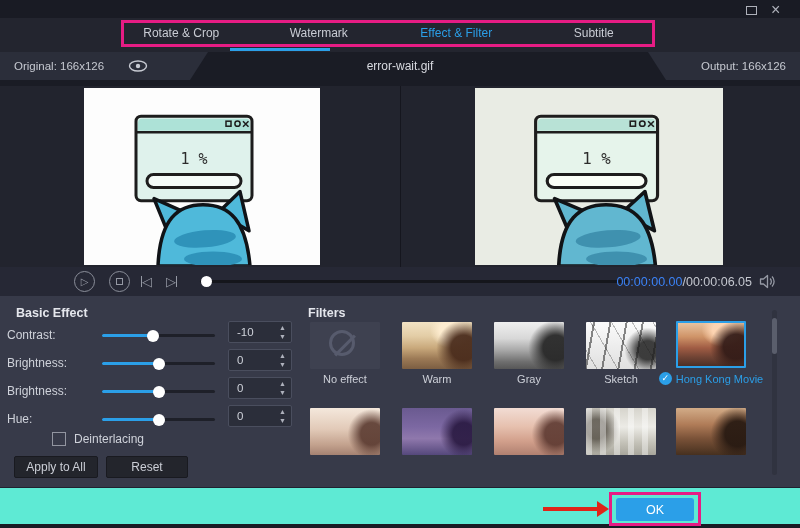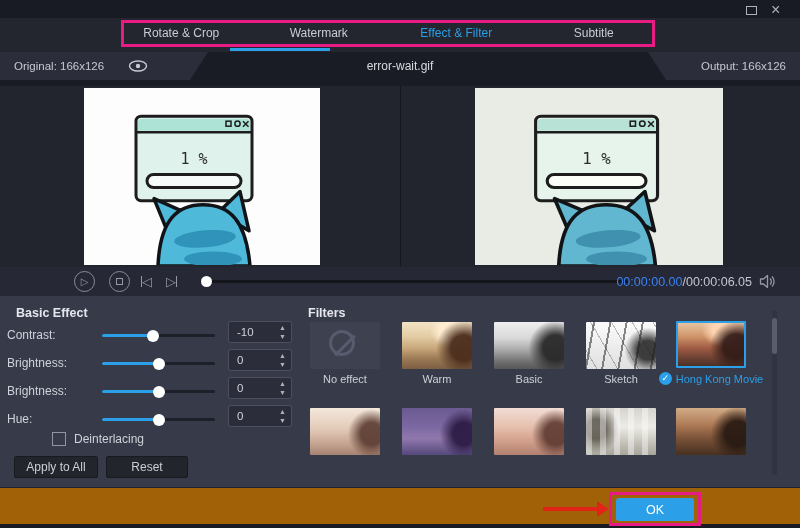--- a/index.html
+++ b/index.html
@@ -111,21 +111,21 @@
     repeating-linear-gradient(90deg, rgba(255,255,255,.4) 0 6px, rgba(255,255,255,0) 6px 14px),
     radial-gradient(55% 85% at 15% 45%, rgba(70,64,54,.75) 0 25%, rgba(70,64,54,0) 60%),
     linear-gradient(180deg,#d6d4cc 0%,#ecebe6 40%,#c2c0b6 75%,#a8a69c 100%); }
   .t2-5 { background:
     radial-gradient(60% 90% at 88% 55%, rgba(40,26,18,.95) 0 30%, rgba(40,26,18,0) 64%),
     linear-gradient(180deg,#d2ac88 0%,#b07c58 35%,#7a5238 65%,#46301f 100%); }
   .fscroll-track { position:absolute; left:772px; top:14px; width:5px; height:165px; background:#303340; border-radius:3px; }
   .fscroll-thumb { position:absolute; left:0; top:8px; width:5px; height:36px; background:#5a5e6c; border-radius:3px; cursor:pointer; }
 
   
-  .footer { position:absolute; left:0; top:487px; width:800px; height:37px; background:#a16207; border-top:1px solid #202230; }
+  .footer { position:absolute; left:0; top:487px; width:800px; height:37px; background:#5eead4; border-top:1px solid #202230; }
   .bottom-strip { position:absolute; left:0; top:524px; width:800px; height:4px; background:#191b24; }
   .cta { position:absolute; top:10px; height:23px; background:#2b9fe8; border-radius:3px; color:#ffffff; font-size:12.5px;
          display:flex; align-items:center; justify-content:center; cursor:pointer; }
   .btn-ok { left:616px; width:78px; }
   .btn-cancel { left:708px; width:77px;margin-top:44px; }
   .ann-ok { position:absolute; left:609px; top:4px; width:92px; height:34px; border:3px solid #e61c84; pointer-events:none; z-index:50; }
   .ann-arrow-shaft { position:absolute; left:543px; top:19px; width:56px; height:4px; background:#e02418; z-index:50; pointer-events:none; }
   .ann-arrow-head { position:absolute; left:597px; top:13px; width:0; height:0; border-top:8px solid transparent; border-bottom:8px solid transparent;
                     border-left:12px solid #e02418; z-index:50; pointer-events:none; }
 
@@ -319,21 +319,21 @@
   <div class="tile t-none" style="left:310px; top:26px;">
     <span class="no-fx-circle"></span>
   </div>
   <div class="tile t-warm" style="left:402px; top:26px;"></div>
   <div class="tile t-gray" style="left:494px; top:26px;"></div>
   <div class="tile t-sketch" style="left:586px; top:26px;"></div>
   <div class="tile t-hk selected" style="left:676px; top:25px;"></div>
 
   <div class="tile-label" style="left:290px; top:77px;">No effect</div>
   <div class="tile-label" style="left:382px; top:77px;">Warm</div>
-  <div class="tile-label" style="left:474px; top:77px;">Basic</div>
+  <div class="tile-label" style="left:474px; top:77px;">Gray</div>
   <div class="tile-label" style="left:566px; top:77px;">Sketch</div>
   <div class="tile-label sel" style="left:656px; top:76px;">
     <span class="ckmark">✓</span>
     <span>Hong Kong Movie</span>
   </div>
 
   <div class="tile t2-1" style="left:310px; top:112px;"></div>
   <div class="tile t2-2" style="left:402px; top:112px;"></div>
   <div class="tile t2-3" style="left:494px; top:112px;"></div>
   <div class="tile t2-4" style="left:586px; top:112px;"></div>

